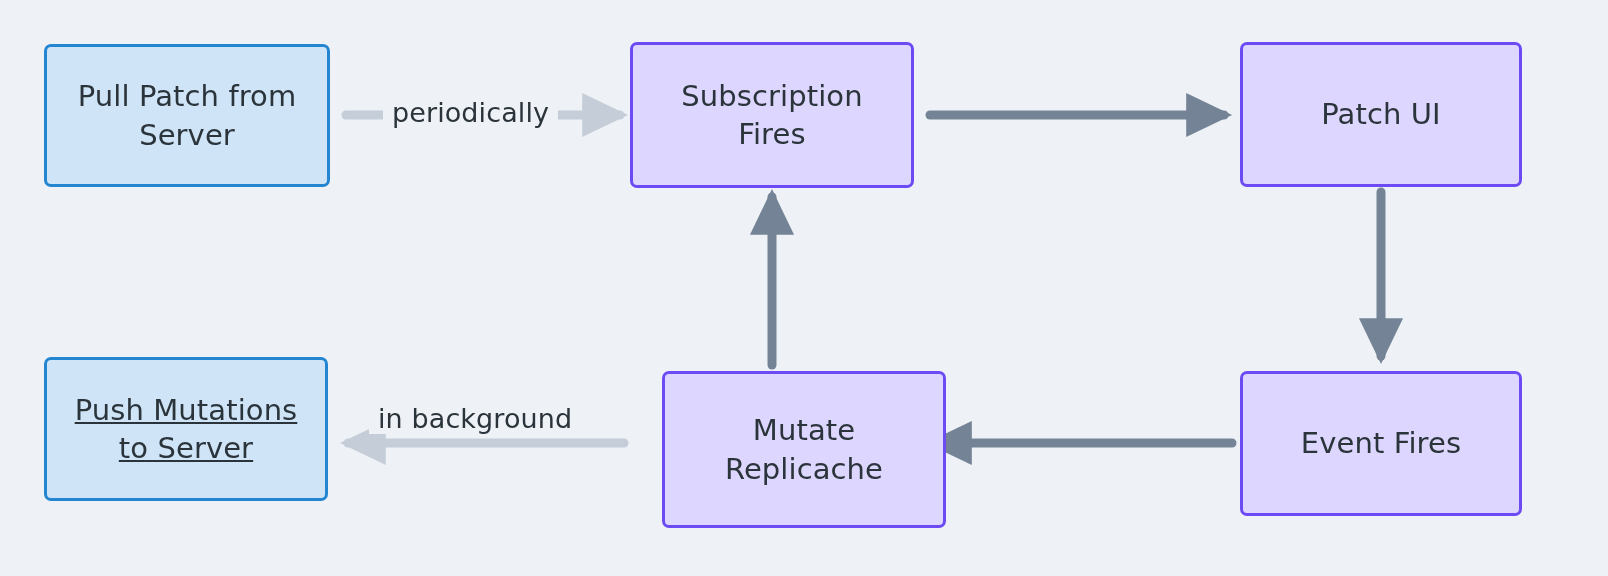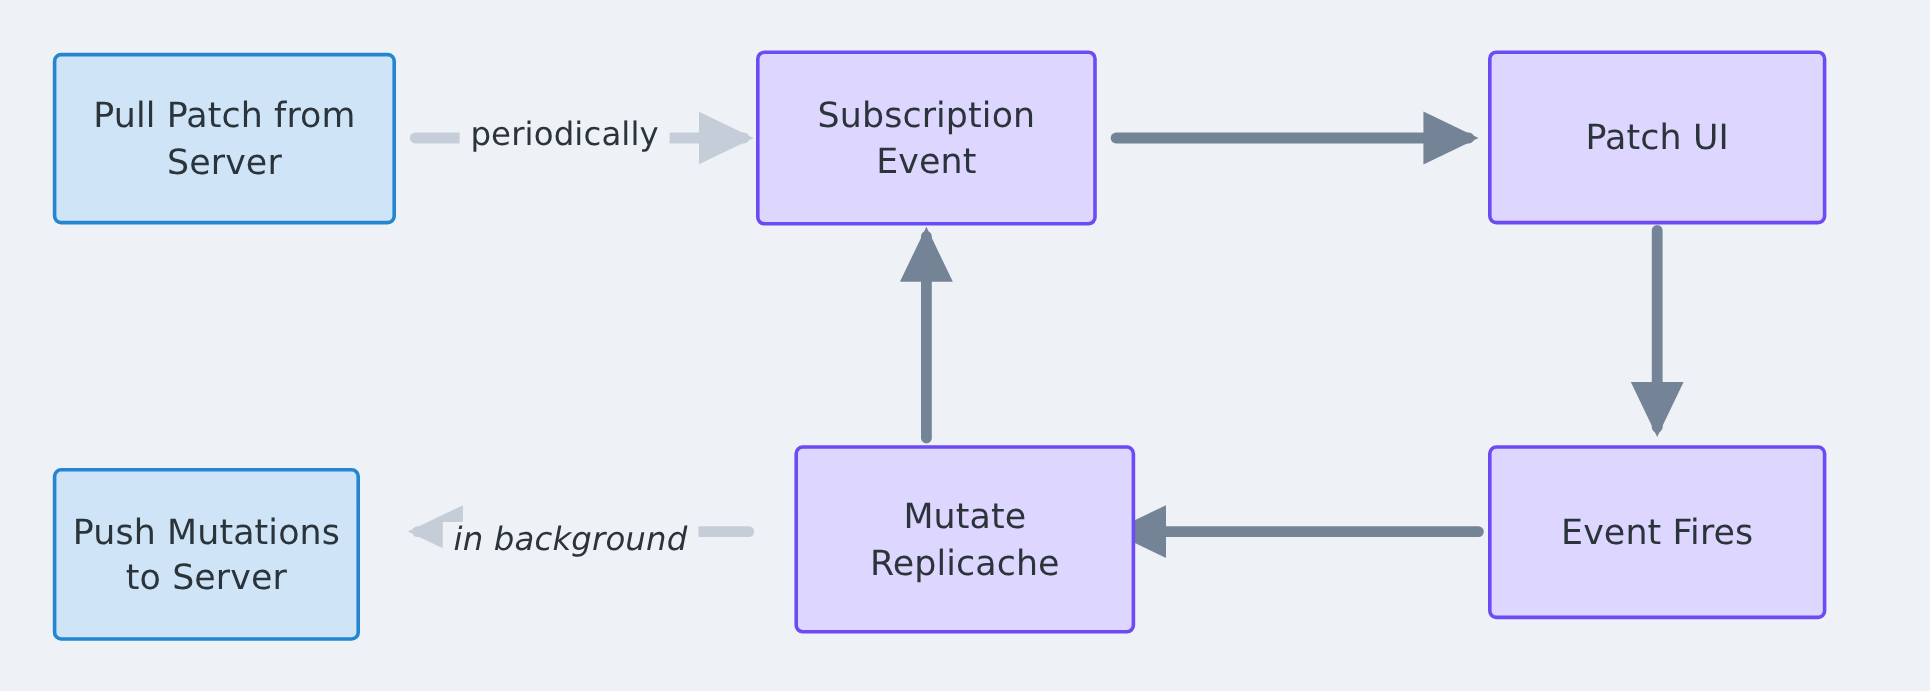--- a/index.html
+++ b/index.html
@@ -101,38 +101,38 @@
     <line x1="624" y1="443" x2="348" y2="443" stroke="#c5ced8" stroke-width="9" stroke-linecap="round" marker-end="url(#head-muted)"></line>
   </svg>
 
   <div class="node node-blue" style="left:44px; top:44px; width:286px; height:143px;">
     <span class="node-label">Pull Patch from
 Server</span>
   </div>
 
   <div class="node node-purple" style="left:630px; top:42px; width:284px; height:146px;">
     <span class="node-label">Subscription
-Event</span>
+Fires</span>
   </div>
 
   <div class="node node-purple" style="left:1240px; top:42px; width:282px; height:145px;">
     <span class="node-label">Patch UI</span>
   </div>
 
-  <div class="node node-blue" style="left:44px; top:390px; width:256px; height:144px;">
+  <div class="node node-blue" style="left:44px; top:357px; width:284px; height:144px;text-decoration:underline;">
     <span class="node-label">Push Mutations
 to Server</span>
   </div>
 
   <div class="node node-purple" style="left:662px; top:371px; width:284px; height:157px;">
     <span class="node-label">Mutate
 Replicache</span>
   </div>
 
   <div class="node node-purple" style="left:1240px; top:371px; width:282px; height:145px;justify-content:center;">
     <span class="node-label">Event Fires</span>
   </div>
 
   <div class="edge-label" style="left:383px; top:98px;">periodically</div>
 
-  <div class="edge-label" style="left:369px; top:435px;font-style:italic;">in background</div>
+  <div class="edge-label" style="left:369px; top:404px;">in background</div>
 
 </div>
 
 </body></html>

